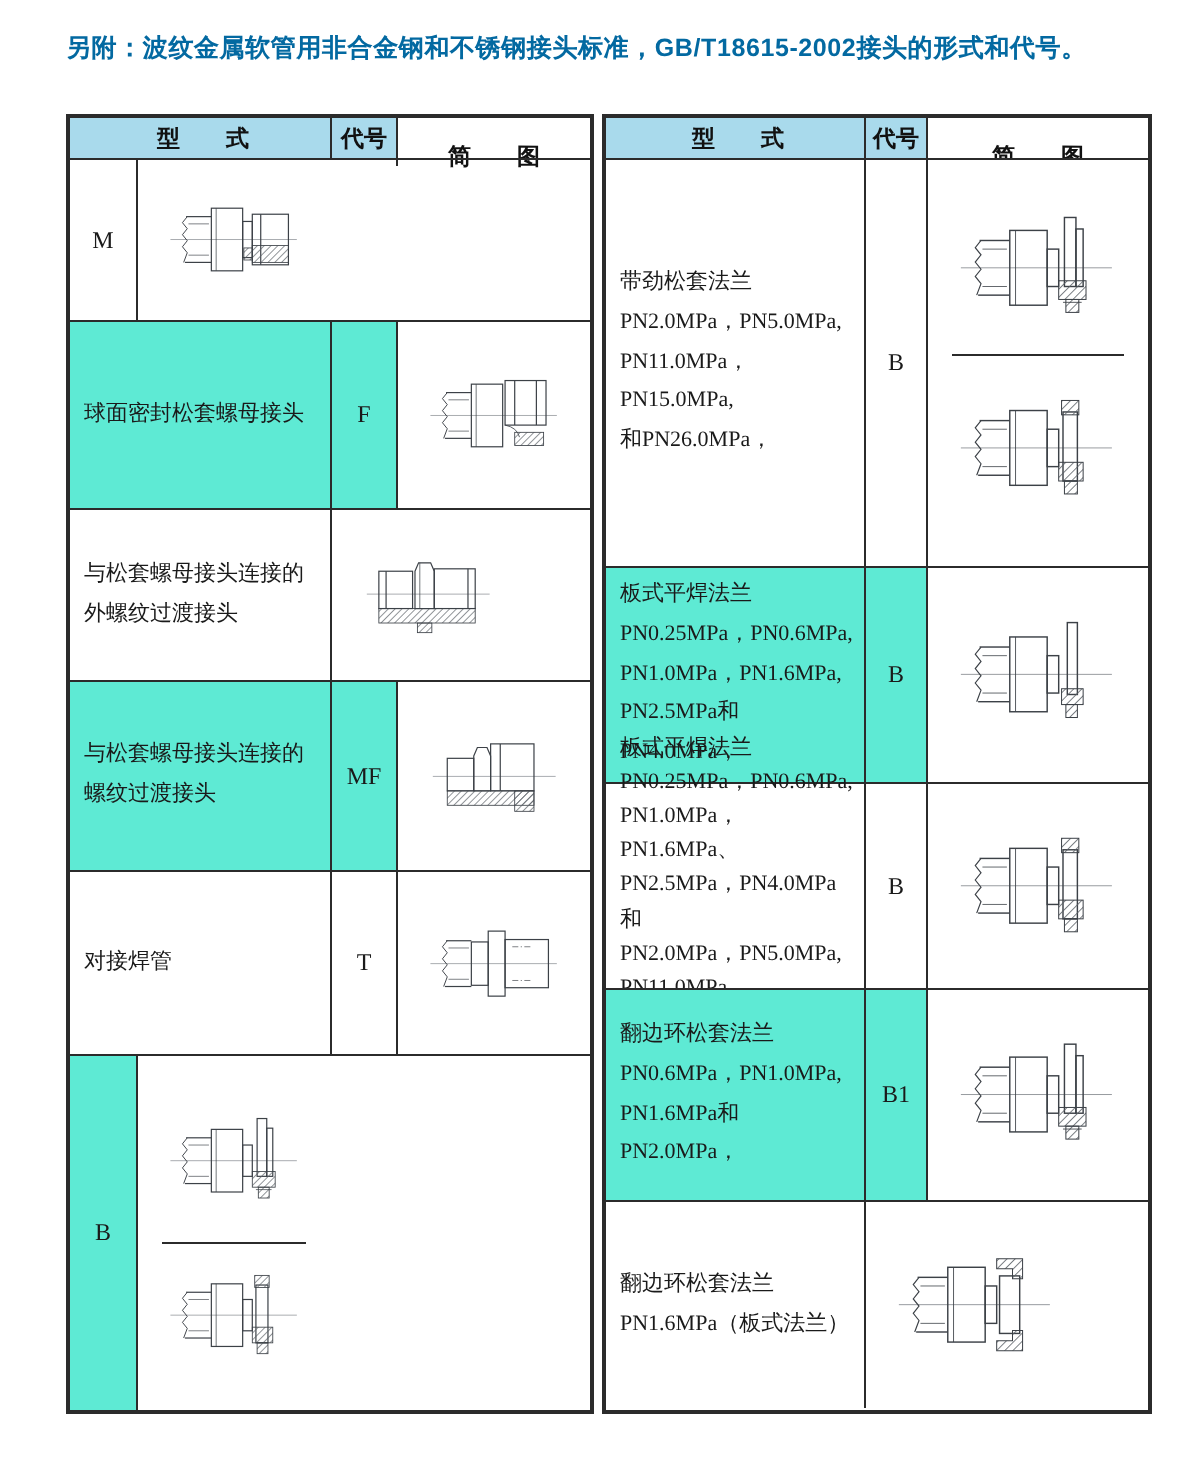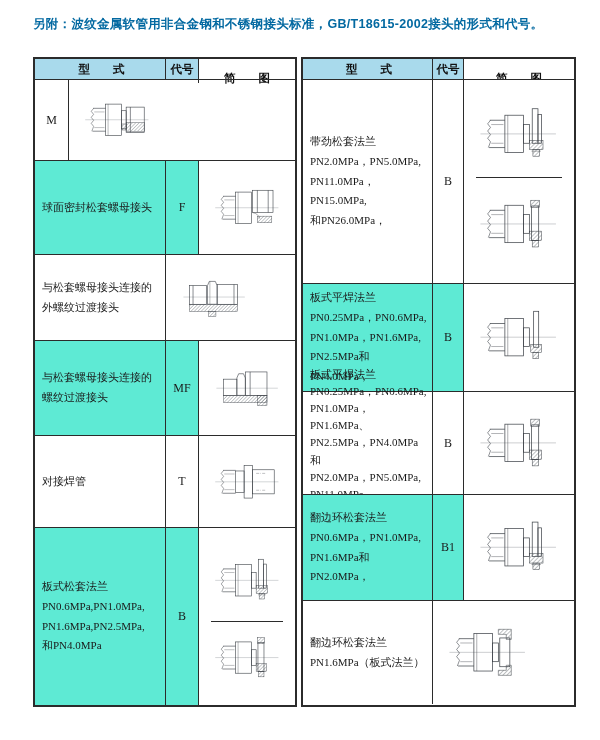--- a/index.html
+++ b/index.html
@@ -212,26 +212,20 @@
                   <rect x="64" y="20" width="36" height="40"></rect>
                   <line x1="70" y1="26" x2="86" y2="26" stroke-width="0.55" stroke-dasharray="5 2 1 2"></line>
                   <line x1="70" y1="54" x2="86" y2="54" stroke-width="0.55" stroke-dasharray="5 2 1 2"></line>
                 </g>
               </svg>
             </div>
           </div>
       </div>
 
       <div class="trow L5">
-        <div class="cell c-type hl">
-            <span class="txt">板式松套法兰
-PN0.6MPa,PN1.0MPa,
-PN1.6MPa,PN2.5MPa,
-和PN4.0MPa</span>
-          </div>
         <div class="cell c-code hl">
             <span>B</span>
           </div>
         <div class="cell c-dia">
           <div class="dstack">
             <div class="dia-box" style="flex:94">
                 <svg viewBox="0 0 110 80" preserveAspectRatio="xMidYMid meet" xmlns="http://www.w3.org/2000/svg">
                   <defs>
                     <pattern id="hatch5" patternUnits="userSpaceOnUse" width="4" height="4" patternTransform="rotate(45)">
                       <line x1="0" y1="0" x2="0" y2="4" stroke="#5a6066" stroke-width="1.1"></line>

